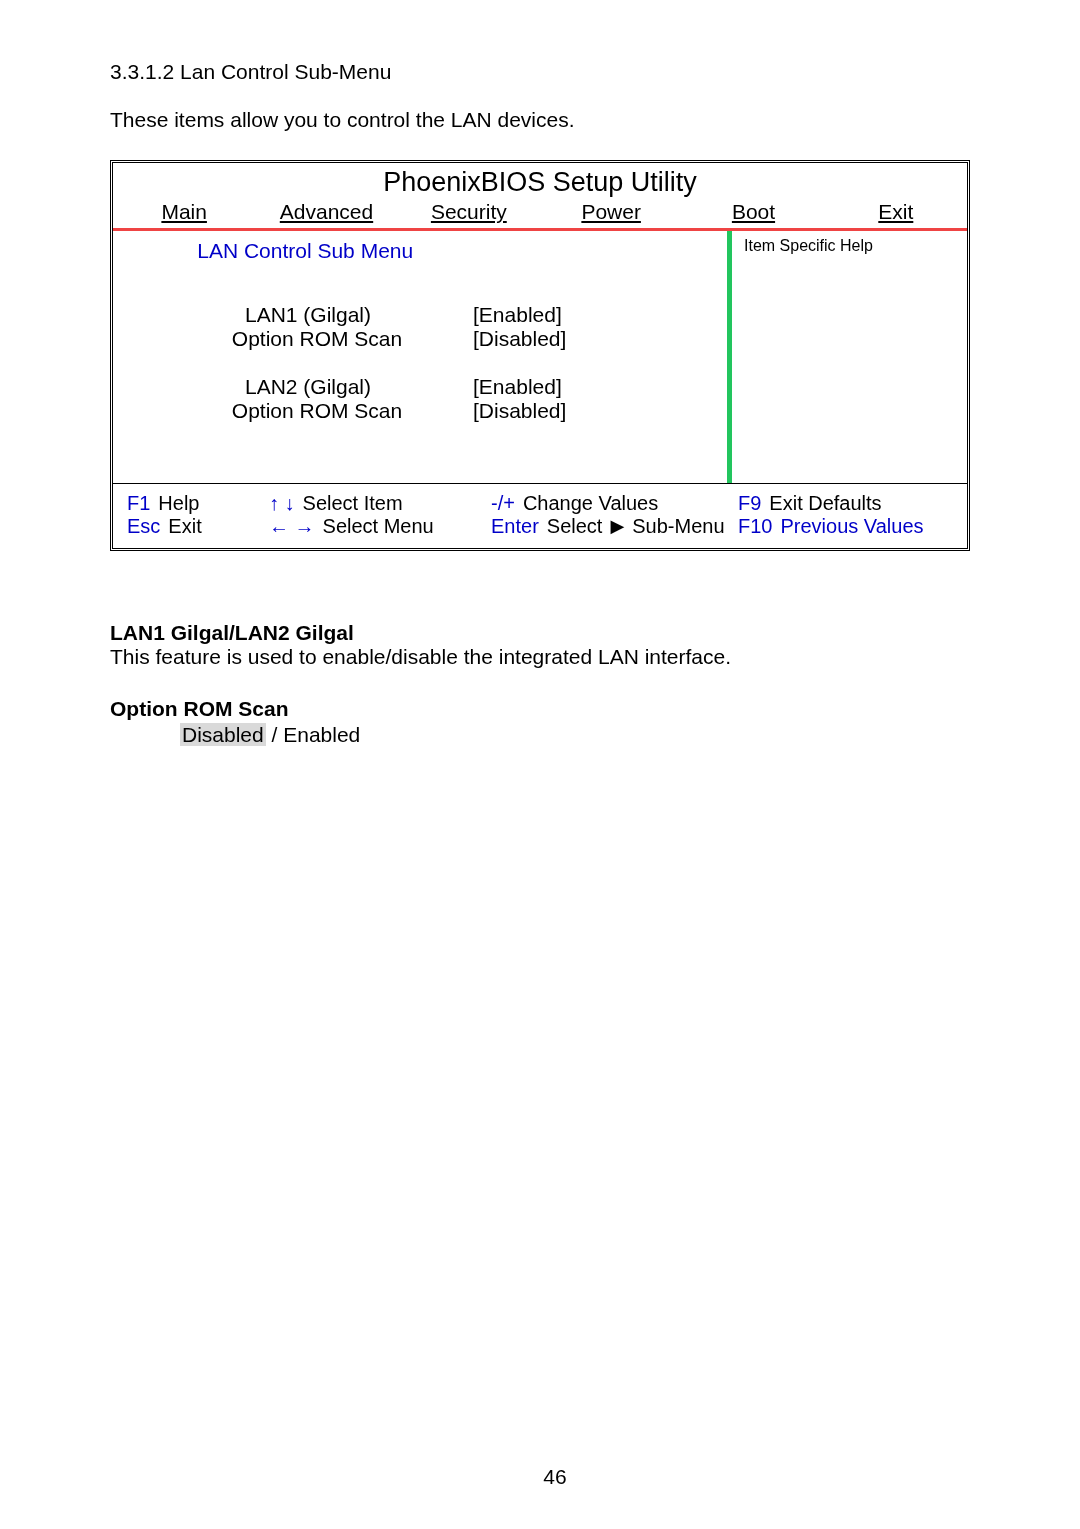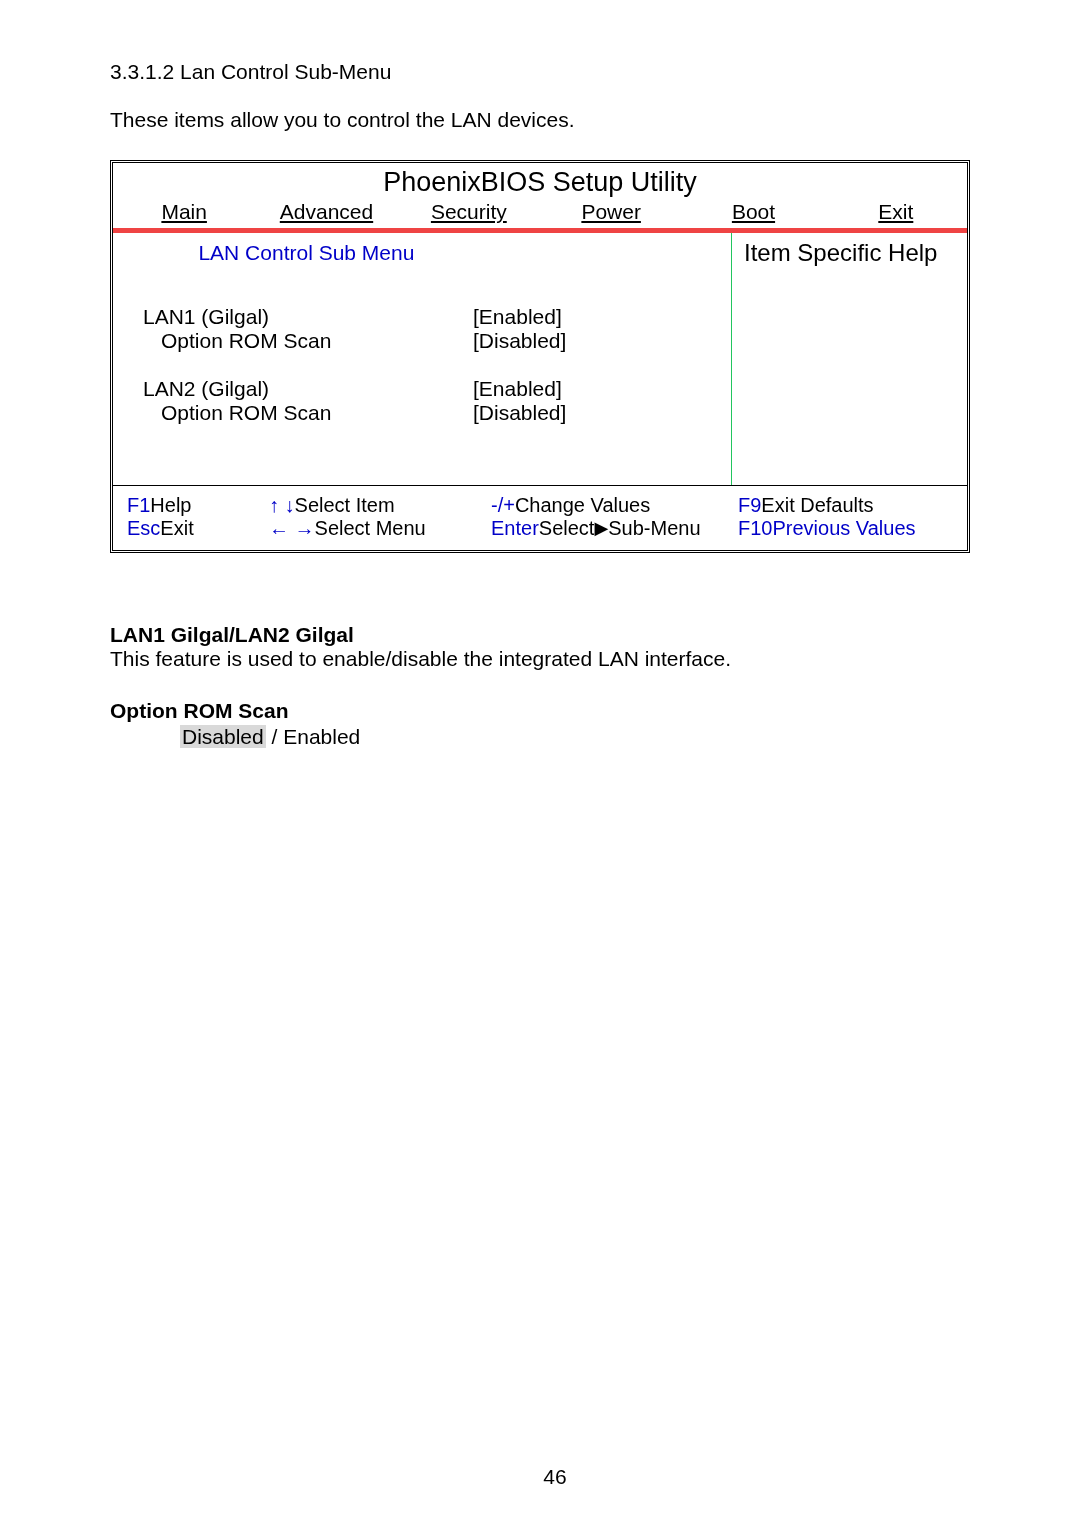--- a/index.html
+++ b/index.html
@@ -25,76 +25,77 @@
       width: 100%;
       margin-bottom: 70px;
     }
     .bios-title {
       text-align: center;
       padding: 4px 0 0 0;
       font-size: 27px;
     }
     .bios-tabs {
       display: flex;
-      border-bottom: 5px solid #ef4444;
+      border-bottom: 3px solid #ef4444;
     }
     .bios-tab {
       flex: 1;
       text-align: center;
       text-decoration: underline;
       padding: 2px 0 4px 0;
       cursor: default;
     }
     .bios-tab.active {
       text-decoration: underline;
     }
     .bios-body {
       display: flex;
       border-bottom: 1px solid #000;
     }
     .bios-left {
       flex: 1;
       padding: 8px 20px 60px 20px;
-      border-right: 1px solid #22c55e;
+      border-right: 5px solid #22c55e;
     }
     .bios-right {
       width: 235px;
       padding: 6px 12px;
     }
     .submenu-title {
       color: #0000c8;
       text-align: center;
       width: 60%;
       margin-bottom: 40px;
     }
     .bios-right-title {
-      font-size: 24px;
+      font-size: 16px;
     }
     .setting-row {
       display: flex;
       margin-bottom: 0;
+      text-align: center;
     }
     .setting-label {
       width: 340px;
       padding-left: 10px;
     }
     .indent { padding-left: 28px; }
     .setting-value { }
     .spacer { height: 24px; }
     .bios-footer {
       padding: 8px 14px 10px 14px;
       font-size: 20px;
     }
     .footer-row {
       display: flex;
       white-space: nowrap;
       align-items: baseline;
       gap: 0;
     }
-    .footer-seg { margin-right: 22px; display:inline-flex; }
+    .footer-seg { margin-right: 22px; display:inline-flex; gap:8px; }
     .key { color: #0000c8; }
     .arrow-blue { color: #0000c8; }
     .submenu-tri { font-size: 18px; }
     .desc-block { margin-bottom: 28px; }
     .desc-heading { font-weight: bold; }
     .desc-text { }
     .desc-options { padding-left: 70px; margin-top: 2px; }
     .hl { background: #d9d9d9; padding: 0 2px; }
     .page-number {
       position: absolute;

